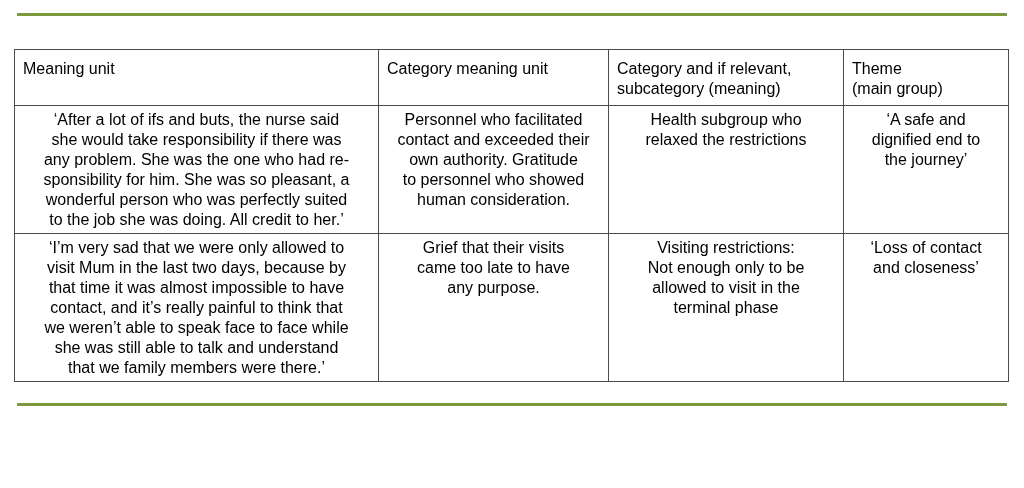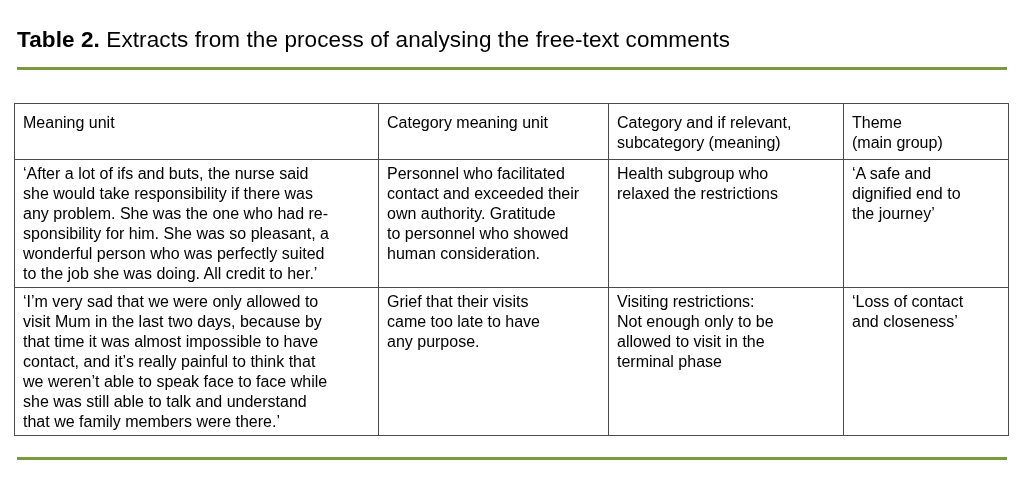--- a/index.html
+++ b/index.html
@@ -56,31 +56,31 @@
     white-space: pre-line;
     overflow: hidden;
   }
   th {
     font-weight: 400;
     padding: 9px 8px 6px 8px;
   }
   td {
     font-weight: 400;
     padding: 4px 8px 3px 8px;
+    text-align: center;
   }
   thead tr { height: 55px; }
   tbody tr.row-0 { height: 128px; }
   tbody tr.row-1 { height: 146px; }
 </style>
 </head>
 <body>
 
 <div class="page">
 
-  <h1 class="caption"><span class="caption-label">Table 2.</span> <span class="caption-text">Extracts from the process of analysing the free-text comments</span></h1>
 
   <div class="rule" style="background: rgb(124, 154, 61);"></div>
 
   <table class="analysis-table">
     <colgroup>
       <col class="c1">
         <col class="c2">
         <col class="c3">
         <col class="c4">
     </colgroup>

